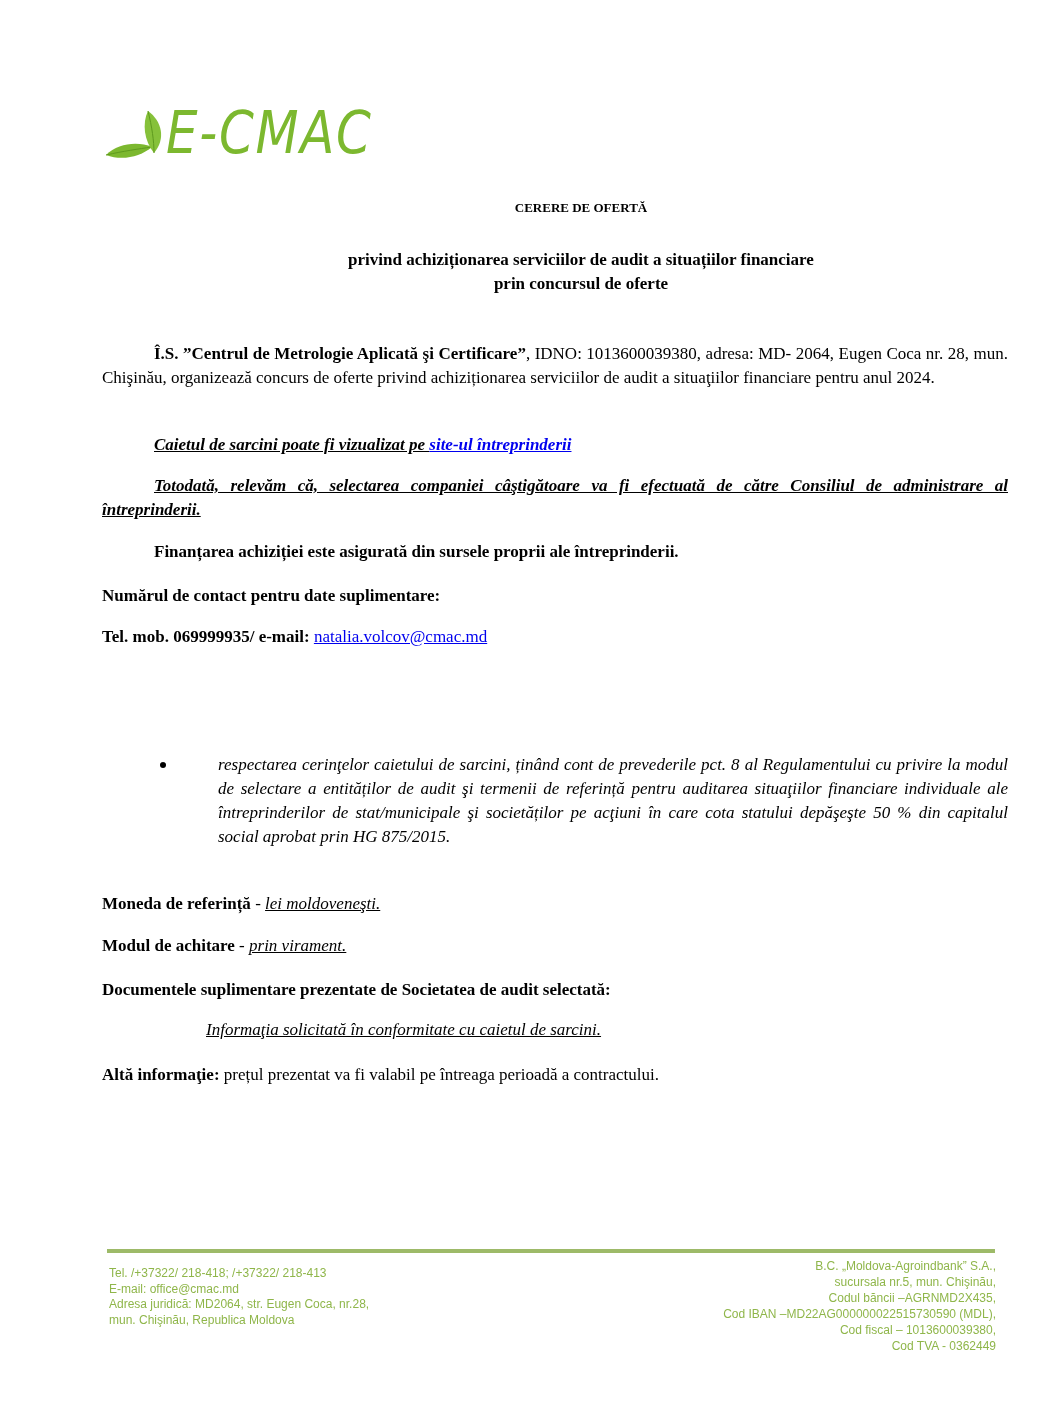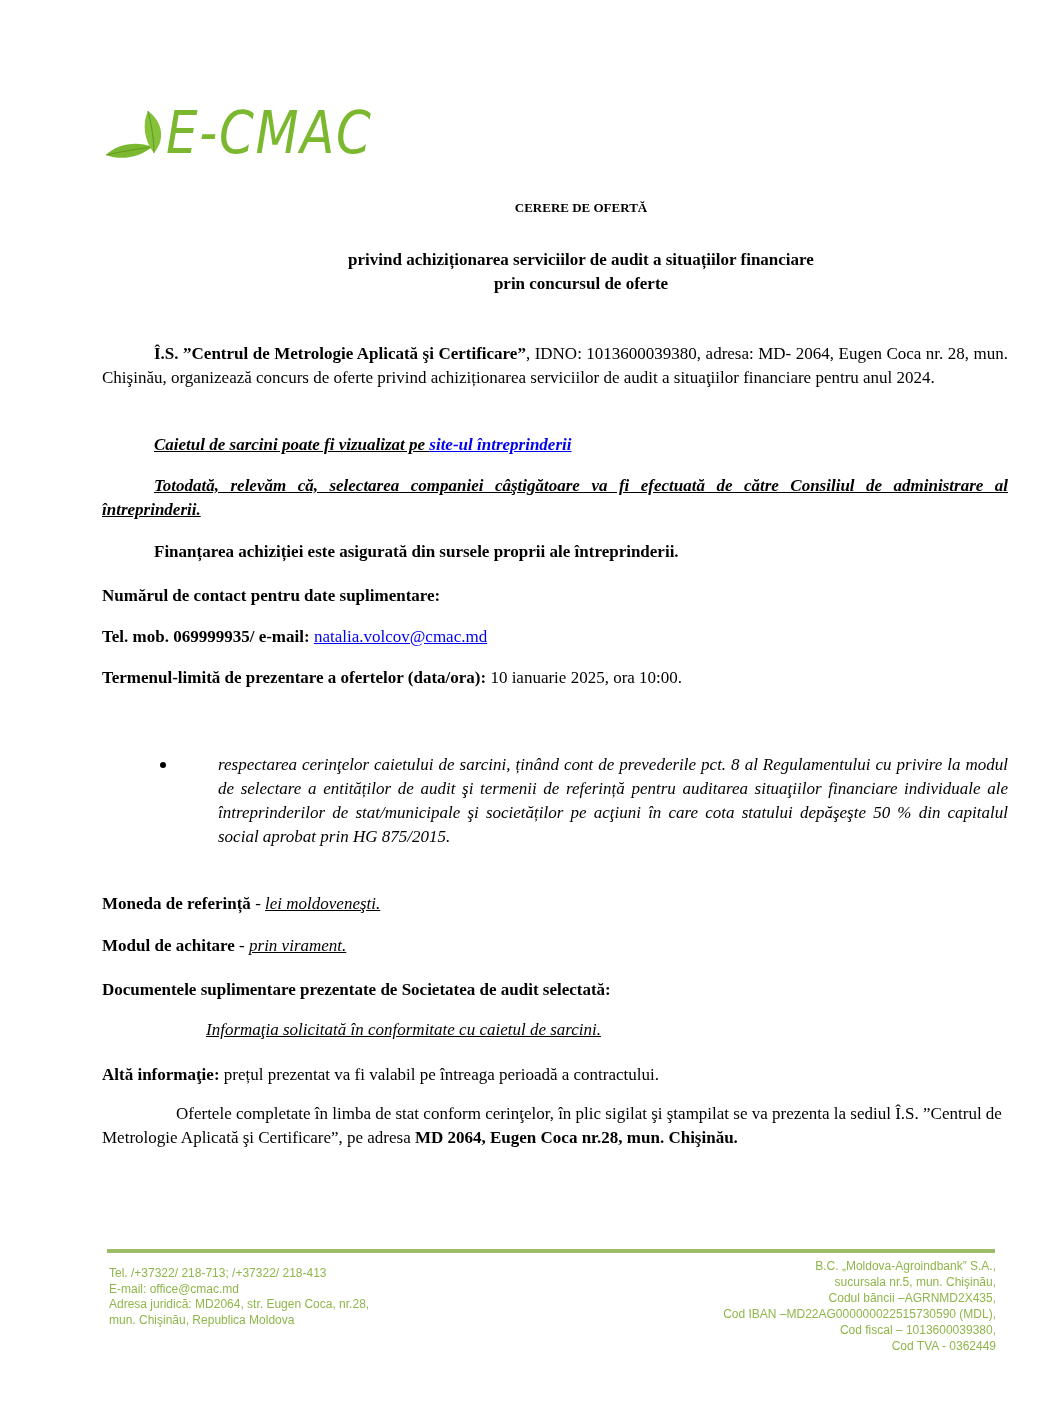--- a/index.html
+++ b/index.html
@@ -192,46 +192,44 @@
   <p class="body indent p-caiet"><span class="ul-strong">Caietul de sarcini poate fi vizualizat pe </span><a class="ul-strong link" href="#">site-ul întreprinderii</a></p>
 
   <p class="body justify indent p-totodata ul-strong">Totodată, relevăm că, selectarea companiei câştigătoare va fi efectuată de către Consiliul de administrare al întreprinderii.</p>
 
   <p class="body indent b p-finantare">Finanțarea achiziției este asigurată din sursele proprii ale întreprinderii.</p>
 
   <p class="body b p-numar">Numărul de contact pentru date suplimentare:</p>
 
   <p class="body p-tel"><span class="b">Tel. mob. 069999935/ e-mail: </span><a class="link" href="#">natalia.volcov@cmac.md</a></p>
 
-  <p class="body p-termen"><span class="b">Termenul-limită de prezentare a ofertelor (data/ora):</span><span> 10 ianuarie 2025, ora 10:00.</span></p>
 
 
   <ul class="criteria-list">
     <li class="criteria-item">
       <span class="bullet"></span>
       <span>respectarea cerinţelor caietului de sarcini, ținând cont de prevederile pct. 8 al Regulamentului cu privire la modul de selectare a entităților de audit şi termenii de referință pentru auditarea situaţiilor financiare individuale ale întreprinderilor de stat/municipale şi societăților pe acţiuni în care cota statului depăşeşte 50 % din capitalul social aprobat prin HG 875/2015.</span>
     </li>
   </ul>
 
   <p class="body p-moneda"><span class="b">Moneda de referință</span><span> - </span><span class="i">lei moldoveneşti.</span></p>
 
   <p class="body p-modul"><span class="b">Modul de achitare</span><span> - </span><span class="i">prin virament.</span></p>
 
   <p class="body b p-documente">Documentele suplimentare prezentate de Societatea de audit selectată:</p>
 
   <p class="body i p-informatia">Informaţia solicitată în conformitate cu caietul de sarcini.</p>
 
   <p class="body p-alta"><span class="b">Altă informaţie:</span><span> prețul prezentat va fi valabil pe întreaga perioadă a contractului.</span></p>
 
-  <p class="body p-ofertele" style="text-indent:74px;"><span>Ofertele completate în limba de stat conform cerinţelor, în plic sigilat şi ştampilat se va prezenta la sediul Î.S. ”Centrul de Metrologie Aplicată şi Certificare”, pe adresa </span><span class="b">MD 2064, Eugen Coca nr.28, mun. Chişinău.</span></p>
 
   <div class="footer-line"></div>
 
   <div class="footer-left">
-    <span class="footer-line-text">Tel. /+37322/ 218-713; /+37322/ 218-413</span>
+    <span class="footer-line-text">Tel. /+37322/ 218-418; /+37322/ 218-413</span>
     <span class="footer-line-text">E-mail: office@cmac.md</span>
     <span class="footer-line-text">Adresa juridică: MD2064, str. Eugen Coca, nr.28,</span>
     <span class="footer-line-text">mun. Chişinău,  Republica Moldova</span>
   </div>
 
   <div class="footer-right">
     <span class="footer-line-text">B.C. „Moldova-Agroindbank” S.A.,</span>
     <span class="footer-line-text">sucursala nr.5, mun. Chişinău,</span>
     <span class="footer-line-text">Codul  băncii –AGRNMD2X435,</span>
     <span class="footer-line-text">Cod IBAN –MD22AG000000022515730590 (MDL),</span>

